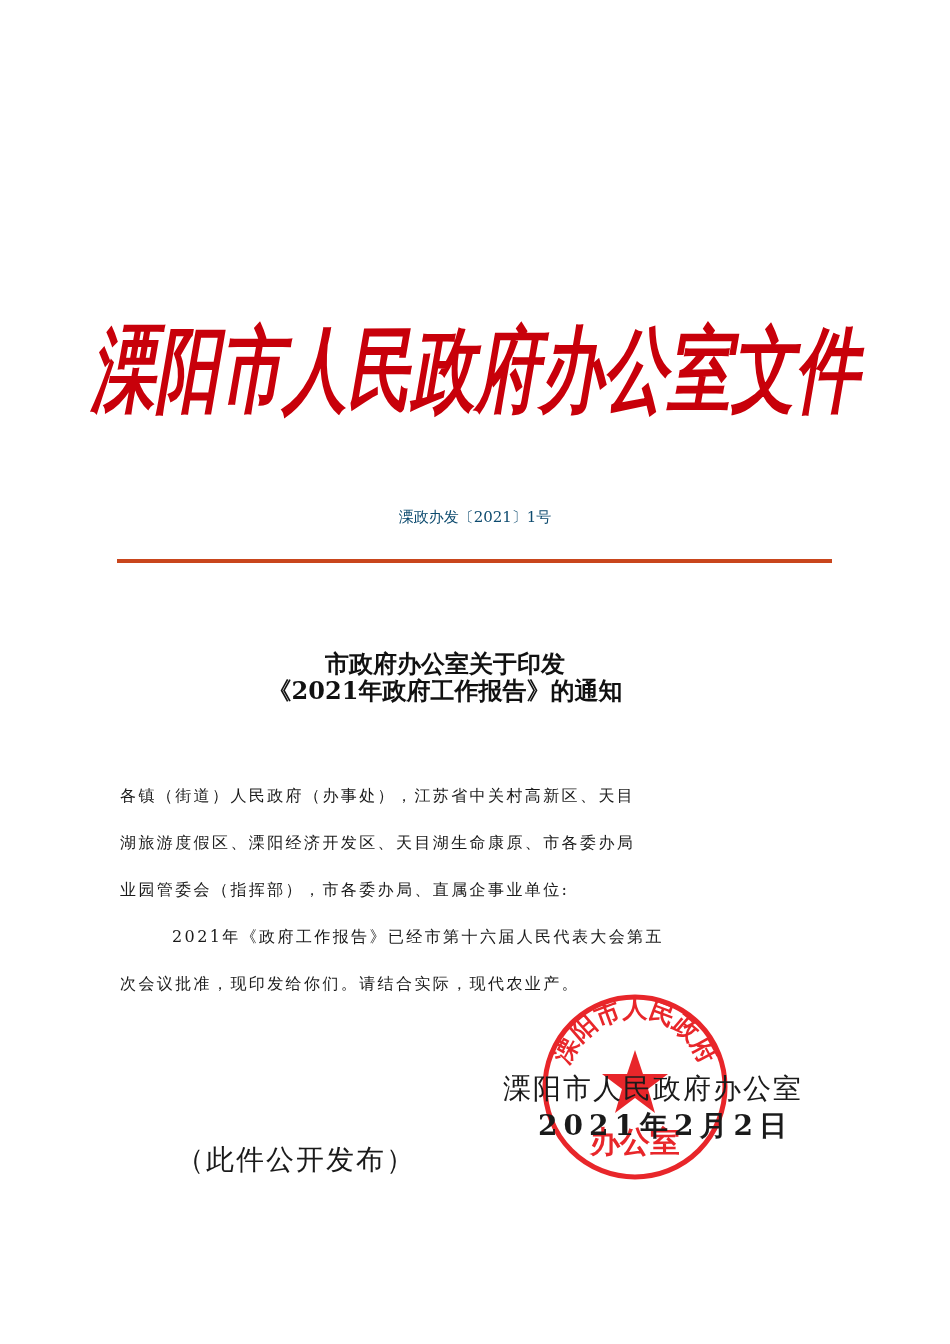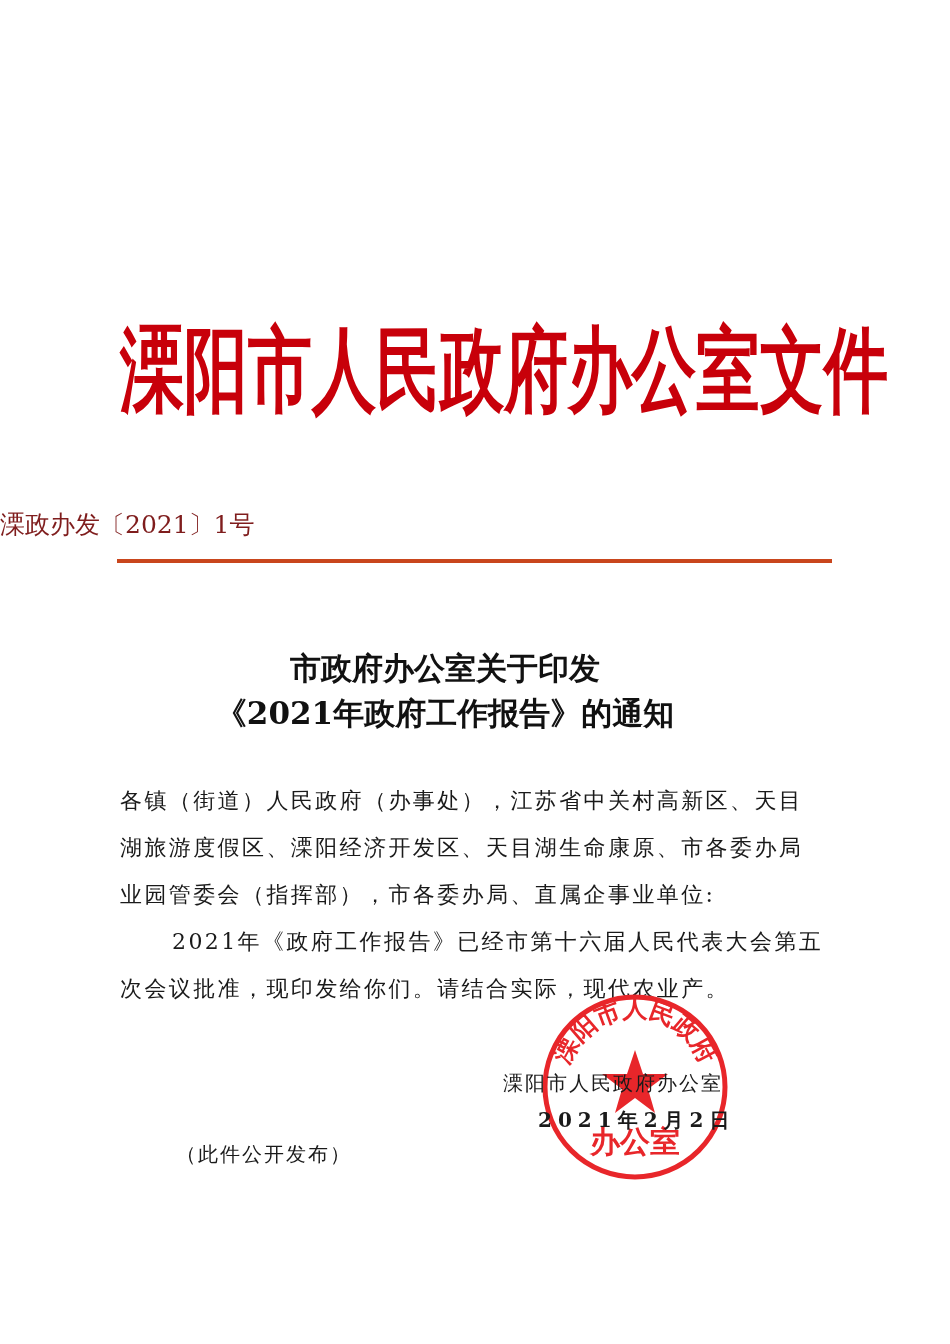--- a/index.html
+++ b/index.html
@@ -1,35 +1,35 @@
 <!DOCTYPE html>
 <html><head>
 <meta charset="utf-8">
 <style>
   html, body { margin: 0; padding: 0; background: #ffffff; }
   body { width: 950px; height: 1344px; position: relative; overflow: hidden;
          font-family: "DejaVu Serif", "Liberation Serif", serif; color: #111; }
   .abs { position: absolute; }
   .header-title {
     left: 120px; top: 305px; width: 710px; height: 130px;
-    display: flex; align-items: center; 
+    display: flex; align-items: center; justify-content: center; font-style: italic;
   }
   .header-title span {
     font-family: "DejaVu Serif", "Liberation Serif", serif;
     font-weight: bold; color: #c8000a; font-size: 64px; letter-spacing: 0px;
     transform: scaleY(1.45); display: inline-block; white-space: nowrap;
   }
-  .doc-number { left: 0; width: 950px; top: 508px; font-size: 25px; color: #7f1d1d; }
+  .doc-number { left: 0; width: 950px; top: 508px; text-align: center; font-size: 15px; color: #0c4a6e; }
   .red-rule { left: 117px; top: 559px; width: 715px; height: 4px; background: #c9461d; }
-  .notice-title { left: 0; width: 890px; text-align: center; font-weight: bold; font-size: 31px; color: #111; }
+  .notice-title { left: 0; width: 890px; text-align: center; font-weight: bold; font-size: 24px; color: #111; }
   .t1 { top: 648px; }
-  .t2 { top: 693px; }
-  .body-line { left: 120px; width: 720px; font-size: 22px; color: #1a1a1a; white-space: nowrap; letter-spacing: 2.4px; }
+  .t2 { top: 675px; }
+  .body-line { left: 120px; width: 720px; font-size: 16px; color: #1a1a1a; white-space: nowrap; letter-spacing: 2.4px; }
   .seal { left: 540px; top: 992px; width: 190px; height: 190px; }
-  .sign { font-size: 20px; color: #1a1a1a; white-space: nowrap; letter-spacing: 2px; }
+  .sign { font-size: 28px; color: #1a1a1a; white-space: nowrap; letter-spacing: 2px; }
 </style>
 </head>
 <body>
 
 <div class="abs header-title">
   <span>溧阳市人民政府办公室文件</span>
 </div>
 
 <div class="abs doc-number">溧政办发〔2021〕1号</div>
 

